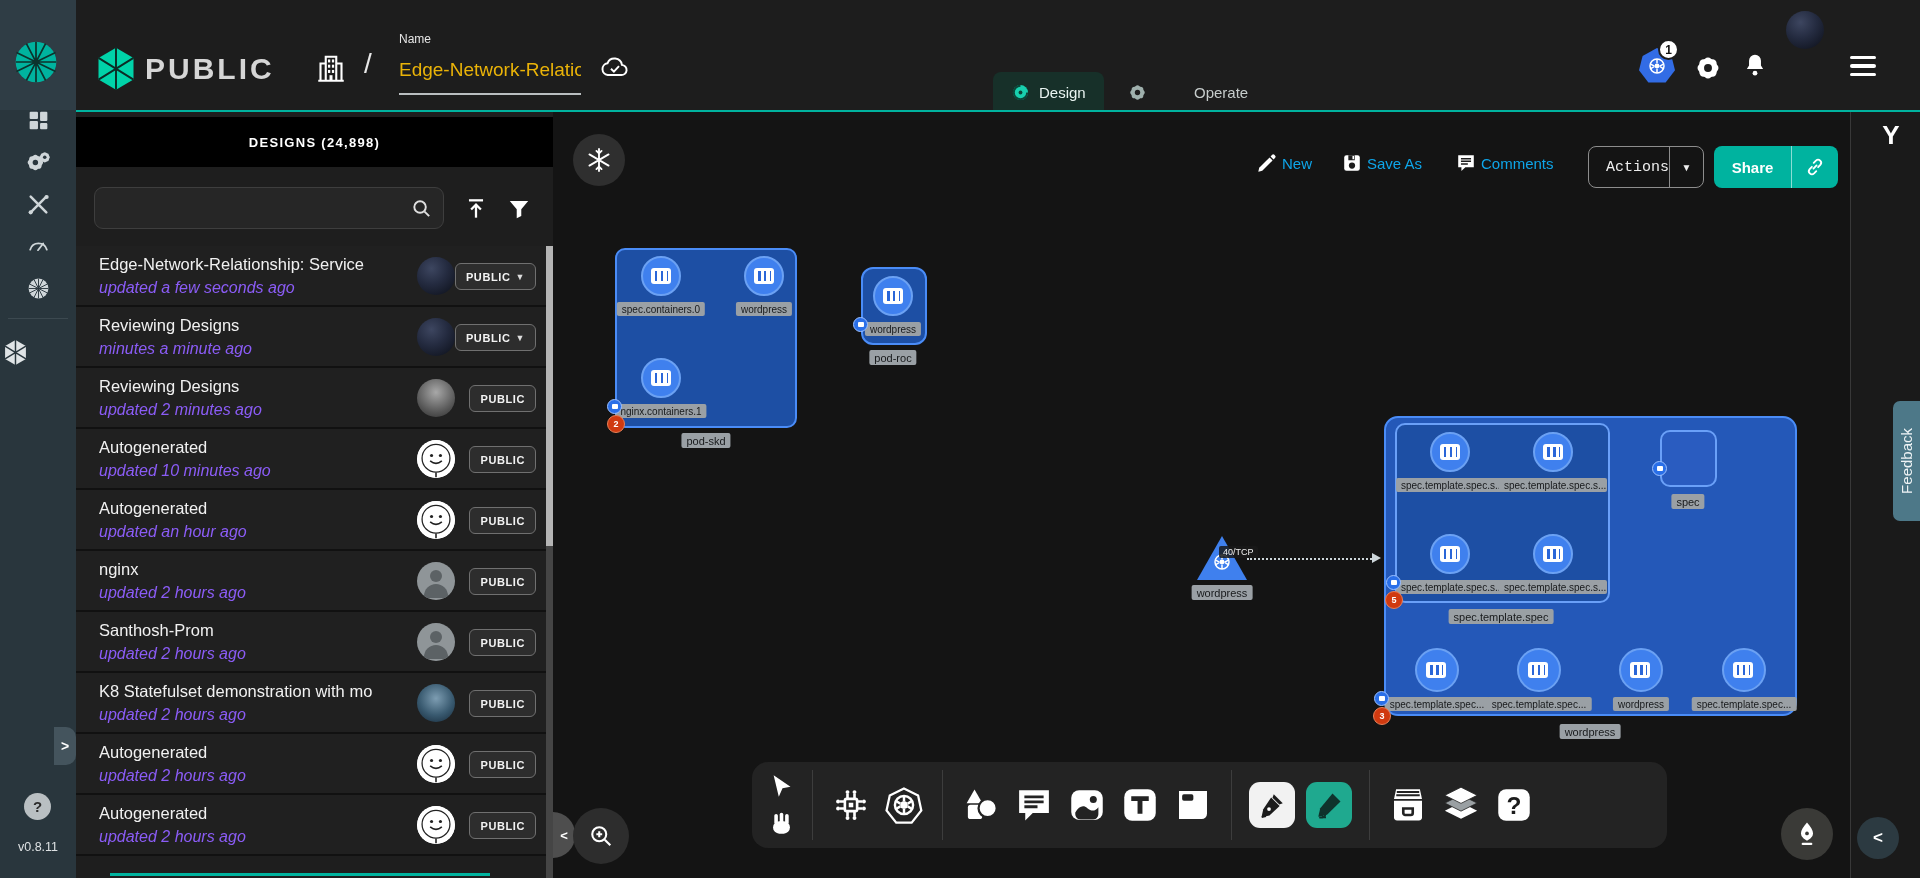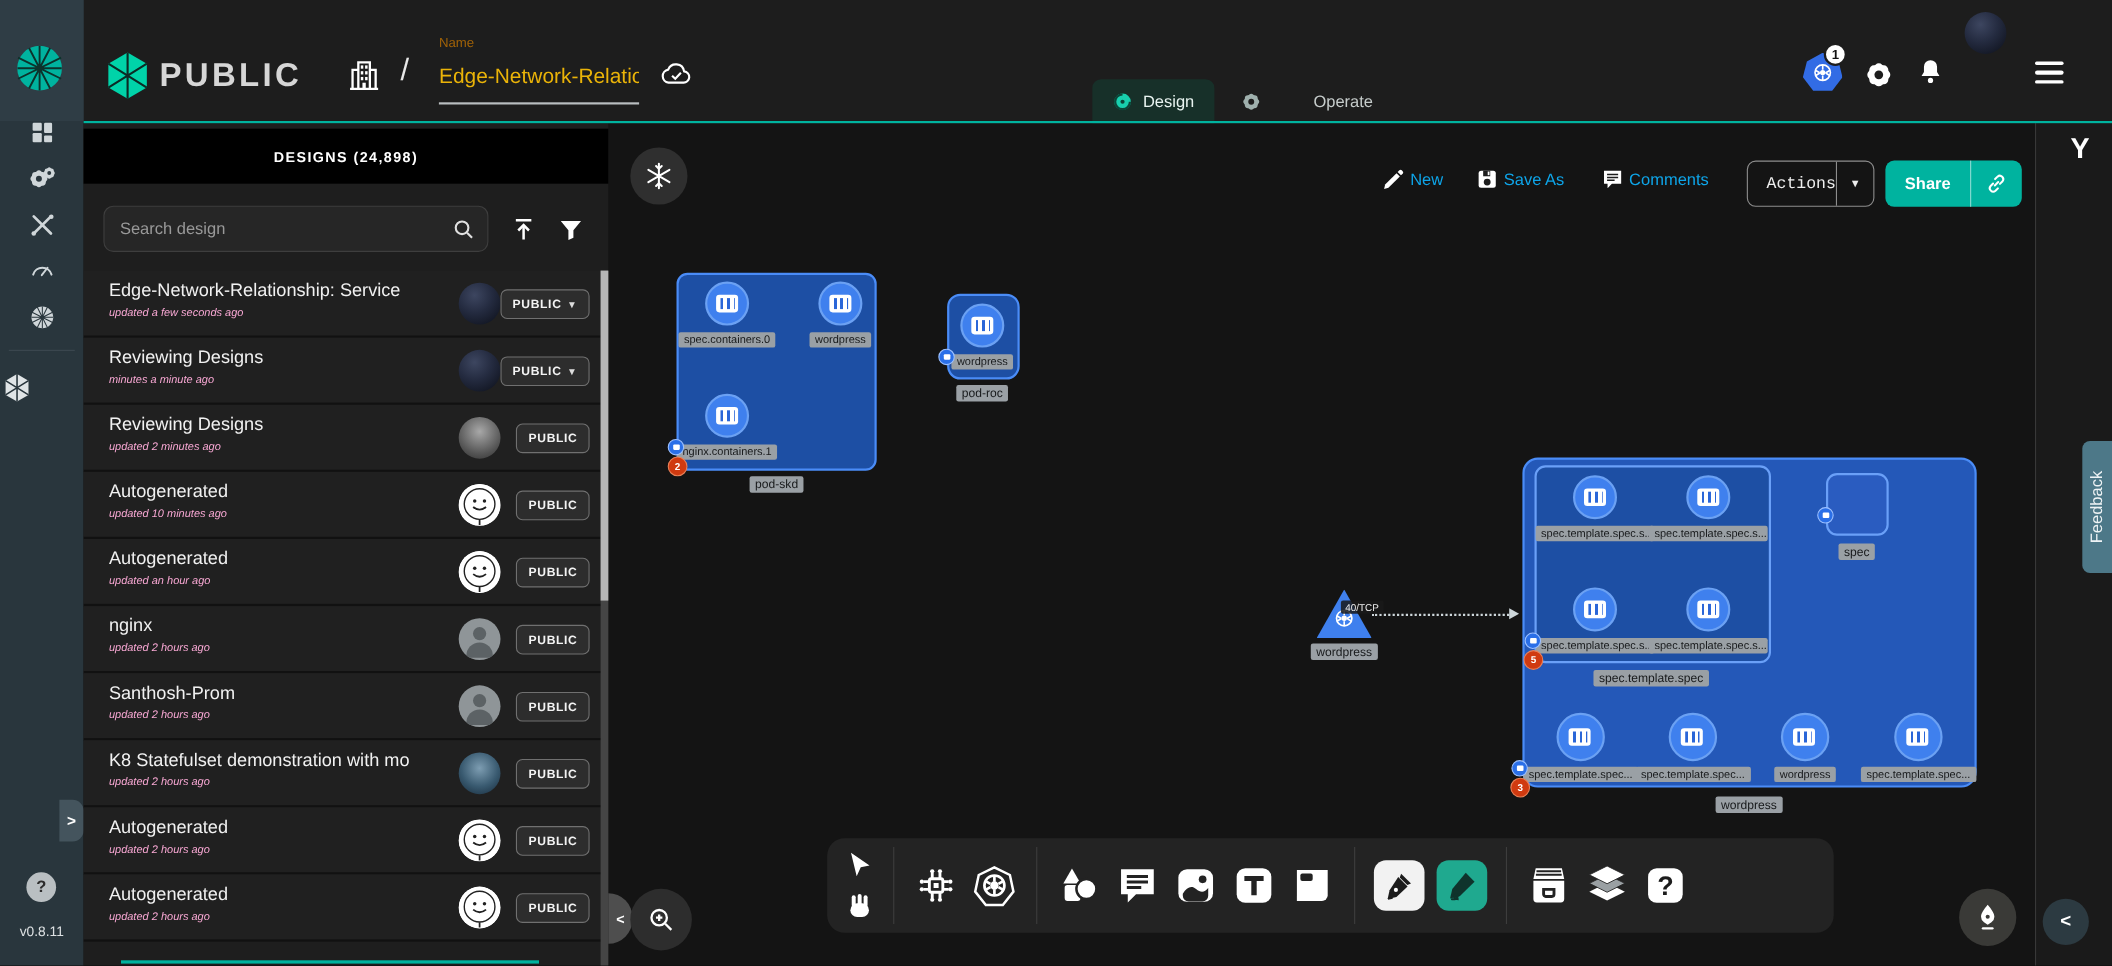--- a/index.html
+++ b/index.html
@@ -7,21 +7,21 @@
   body { font-family:"Liberation Sans", sans-serif; }
   .screen { position:relative; width:1920px; height:878px; background:#141414; overflow:hidden; }
 
   
   .header { position:absolute; left:76px; top:0; width:1844px; height:110px; background:#1d1d1d; }
   .teal-line { position:absolute; left:76px; top:110px; width:1844px; height:2px; background:#00B39F; z-index:5; }
   .brand-hex { position:absolute; left:95px; top:46px; width:42px; height:46px; }
   .brand-text { position:absolute; left:145px; top:52px; font-size:30px; font-weight:bold; letter-spacing:3px; color:#d6d6d6; }
   .org-icon { position:absolute; left:313px; top:50px; width:36px; height:38px; color:#fff; }
   .slash { position:absolute; left:364px; top:48px; font-size:28px; color:#e8e8e8; font-weight:300; }
-  .name-label { position:absolute; left:399px; top:32px; font-size:12px; color:#a16207; }
+  .name-label { position:absolute; left:399px; top:32px; font-size:12px; color:#e5e5e5; }
   .name-input { position:absolute; left:399px; top:54px; width:182px; height:32px; background:transparent; border:none; outline:none; color:#eab308; font-size:19px; font-family:"Liberation Sans", sans-serif; }
   .name-underline { position:absolute; left:399px; top:93px; width:182px; height:2px; background:#b9bec0; }
   .cloud-icon { position:absolute; left:598px; top:52px; width:34px; height:30px; }
   .k8s-badge { position:absolute; left:1639px; top:48px; width:36px; height:36px; background:#326ce5; clip-path:polygon(50% 0%, 90% 22%, 100% 62%, 74% 96%, 26% 96%, 0% 62%, 10% 22%); display:flex; align-items:center; justify-content:center; }
   .k8s-badge svg { width:24px; height:24px; }
   .count-bubble { position:absolute; left:1658px; top:39px; width:21px; height:21px; border-radius:50%; background:#fff; border:2px solid #1d1d1d; color:#111; font-size:12px; font-weight:bold; display:flex; align-items:center; justify-content:center; }
   .hgear { position:absolute; left:1694px; top:54px; width:28px; height:28px; }
   .hbell { position:absolute; left:1742px; top:52px; width:26px; height:30px; }
   .havatar { position:absolute; left:1786px; top:45px; width:46px; height:46px; border-radius:50%; }
   .hburger { position:absolute; left:1850px; top:56px; width:26px; height:20px; display:flex; flex-direction:column; justify-content:space-between; }
@@ -53,21 +53,21 @@
   .panel-title { font-size:13px; font-weight:bold; letter-spacing:1.3px; color:#fff; }
   .search-box { position:absolute; left:94px; top:187px; width:350px; height:42px; background:#262626; border:1px solid #3e3e3e; border-radius:9px; }
   .search-input { position:absolute; left:14px; top:0; width:290px; height:40px; background:transparent; border:none; outline:none; color:#e8e8e8; font-size:15px; font-family:"Liberation Sans", sans-serif; }
   .search-input::placeholder { color:#999; }
   .search-icn { position:absolute; right:10px; top:9px; width:23px; height:23px; color:#e0e0e0; }
   .pub-icn { position:absolute; left:463px; top:196px; width:26px; height:26px; color:#fff; }
   .filter-icn { position:absolute; left:506px; top:196px; width:26px; height:26px; color:#fff; }
   .dlist { position:absolute; left:76px; top:246px; width:473px; height:632px; overflow:hidden; }
   .drow { position:relative; width:100%; height:61px; background:#202020; border-bottom:2px solid #111; }
   .dtitle { position:absolute; left:23px; top:9px; width:296px; font-size:16.5px; color:#f1f1f1; white-space:nowrap; overflow:hidden; }
-  .dsub { position:absolute; left:23px; top:33px; font-size:10px; font-style:italic; color:#f9a8d4; }
+  .dsub { position:absolute; left:23px; top:33px; font-size:16px; font-style:italic; color:#8b5cf6; }
   .avatar { position:absolute; right:94px; top:11px; width:38px; height:38px; border-radius:50%; overflow:hidden; }
   .avatar.photo-dark { background:radial-gradient(circle at 38% 30%, #3d4660 0%, #242b40 45%, #0b0e17 100%); }
   .avatar.photo-gray { background:radial-gradient(circle at 50% 35%, #a8a8a8, #555 65%, #2e2e2e 100%); }
   .avatar.photo-man { background:radial-gradient(circle at 50% 38%, #7d9db2 0%, #395a70 55%, #152838 100%); }
   .avatar.person { background:#8f9598; }
   .avatar.person::before { content:""; position:absolute; left:13px; top:8px; width:12px; height:12px; border-radius:50%; background:#5c6265; }
   .avatar.person::after { content:""; position:absolute; left:7px; top:22px; width:24px; height:14px; border-radius:12px 12px 0 0; background:#5c6265; }
   .avatar.smiley { background:#fff; }
   .avatar svg { width:100%; height:100%; }
   .pbadge { position:absolute; right:13px; top:17px; height:27px; background:#2d2d2d; border:1.5px solid #707070; border-radius:6px; color:#f3f3f3; font-size:11px; font-weight:bold; letter-spacing:.6px; display:flex; align-items:center; gap:5px; padding:0 10px; }
@@ -277,21 +277,20 @@
     </div>
   <div class="side-expander">&gt;</div>
   <div class="help-circle">?</div>
   <div class="version">v0.8.11</div>
 
   <div class="panel"></div>
   <div class="panel-titlebar">
       <span class="panel-title">DESIGNS (24,898)</span>
     </div>
   <div class="search-box">
-    <input class="search-input" placeholder="Search design" style="">
     <span class="search-icn"><svg viewBox="0 0 24 24" fill="none" stroke="currentColor" stroke-width="2">
           <circle cx="10.5" cy="10.5" r="6"></circle>
           <path d="M15.2 15.2L20 20"></path>
         </svg></span>
   </div>
   <span class="pub-icn"><svg viewBox="0 0 24 24" fill="none" stroke="currentColor" stroke-width="2.1">
         <path d="M5.5 4h13"></path>
         <path d="M12 20V8.5"></path>
         <path d="M7.5 12.5L12 8l4.5 4.5"></path>
       </svg></span>

